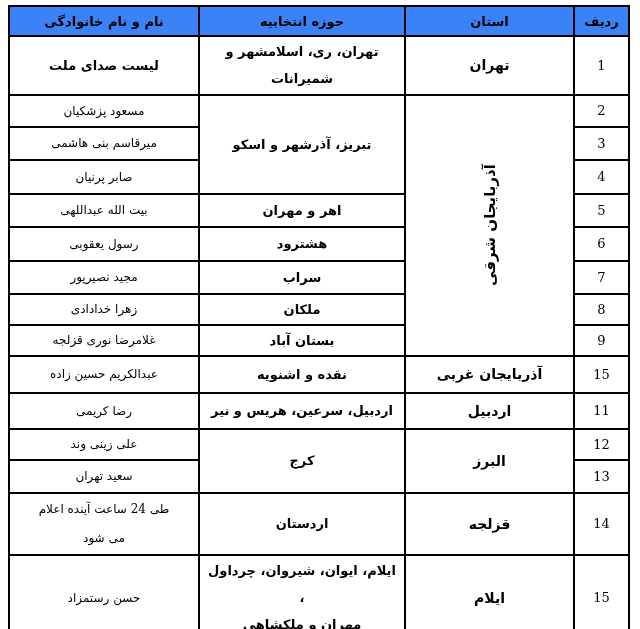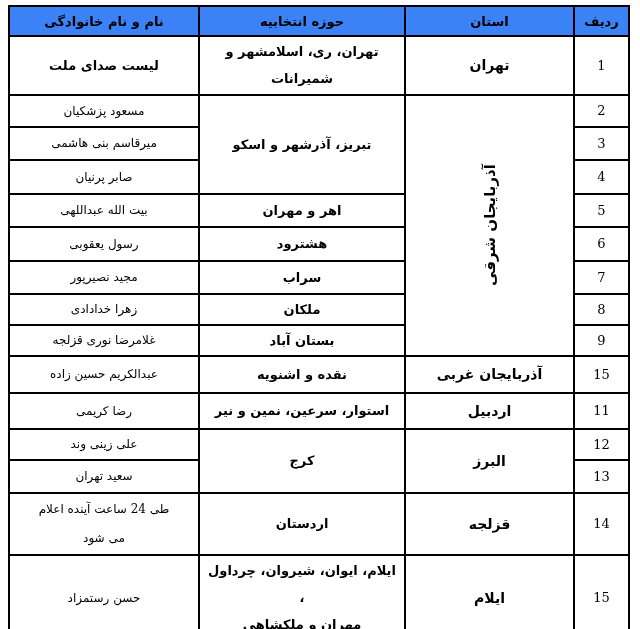--- a/index.html
+++ b/index.html
@@ -124,21 +124,21 @@
       </tr>
       <tr style="height:37px">
         <td class="num">15</td>
         <td class="prov">آذربایجان غربی</td>
         <td class="dist">نقده و اشنویه</td>
         <td class="name">عبدالکریم حسین زاده</td>
       </tr>
       <tr style="height:36px">
         <td class="num">11</td>
         <td class="prov">اردبیل</td>
-        <td class="dist">استوار، سرعین، نمین و نیر</td>
+        <td class="dist">اردبیل، سرعین، هریس و نیر</td>
         <td class="name">رضا کریمی</td>
       </tr>
       <tr style="height:31px">
         <td class="num">12</td>
         <td class="prov vtop" rowspan="2">البرز</td>
         <td class="dist vtop" rowspan="2">کرج</td>
         <td class="name">علی زینی وند</td>
       </tr>
       <tr style="height:33px">
         <td class="num">13</td>

